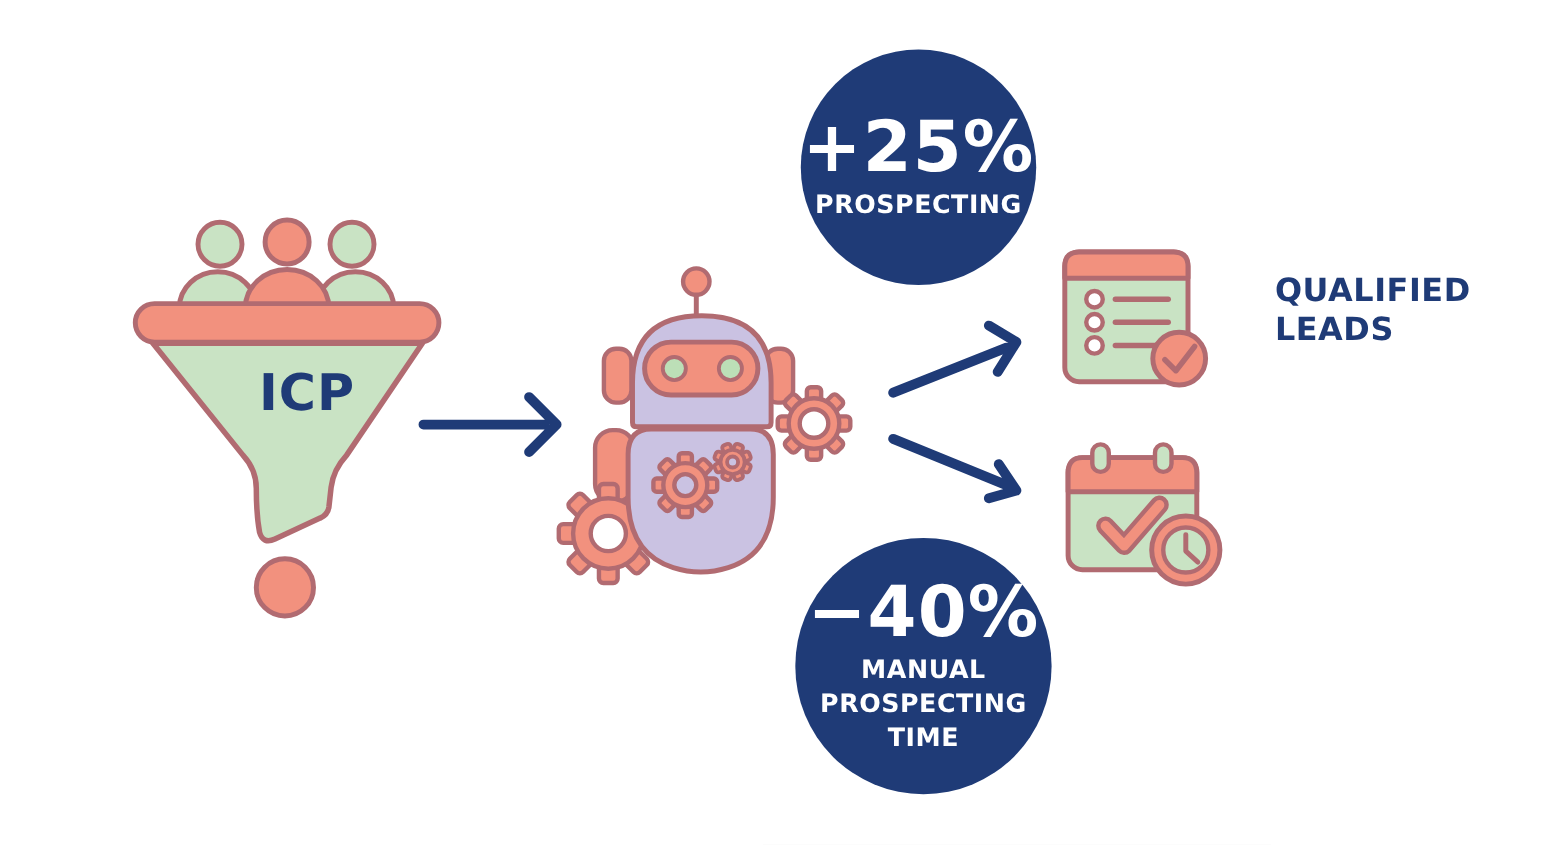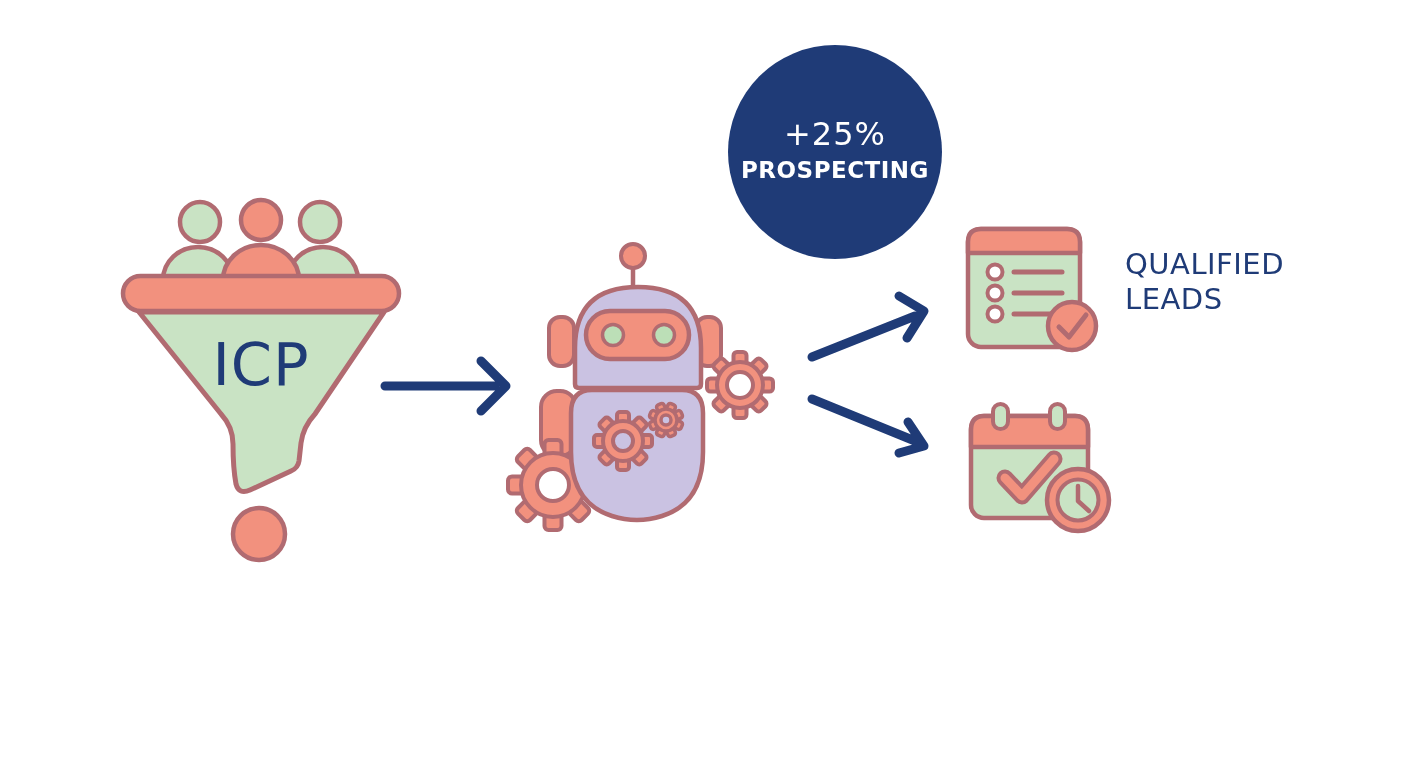--- a/index.html
+++ b/index.html
@@ -11,31 +11,31 @@
   .stage{position:relative;width:1408px;height:768px;background:var(--bg);overflow:hidden;}
   .scene{position:absolute;left:0;top:0;width:1408px;height:768px;display:block;}
 
   
   .f-salmon{fill:var(--salmon);} .f-green{fill:var(--green);} .f-lav{fill:var(--lavender);}
   .f-white{fill:var(--white);} .f-eye{fill:var(--eyegreen);} .no-f{fill:none;}
   .s-rose{stroke:var(--rose);} .s-navy{stroke:var(--navy);} .s-salmon{stroke:var(--salmon);}
   .rj{stroke-linejoin:round;stroke-linecap:round;}
 
   
-  .icp-label{position:absolute;left:199px;top:330px;width:124px;text-align:center;
-    font-size:59px;font-weight:normal;letter-spacing:1px;color:var(--navy);}
+  .icp-label{position:absolute;left:199px;top:330px;width:124px;text-align:right;
+    font-size:46px;font-weight:bold;letter-spacing:1px;color:var(--navy);}
   .badge{position:absolute;border-radius:50%;background:var(--navy);color:var(--white);
     display:flex;flex-direction:column;align-items:center;justify-content:center;text-align:center;}
   .badge-top{left:728px;top:45px;width:214px;height:214px;}
   .badge-bottom{left:723px;top:489px;width:233px;height:233px;}
-  .badge-value{font-size:32px;font-weight:normal;letter-spacing:1px;line-height:1.05;}
+  .badge-value{font-size:64px;font-weight:bold;letter-spacing:1px;line-height:1.05;}
   .badge-label{font-size:23px;font-weight:bold;letter-spacing:.5px;line-height:1.35;
     margin-top:3px;white-space:pre-line;}
-  .out-label{position:absolute;color:var(--navy);font-size:29px;font-weight:normal;
-    letter-spacing:.5px;line-height:1.22;white-space:pre-line;}
+  .out-label{position:absolute;color:var(--navy);font-size:29px;font-weight:bold;
+    letter-spacing:.5px;line-height:1.22;white-space:pre-line;margin-left:34px;}
   .out-label-leads{left:1125px;top:247px;}
   .out-label-meetings{left:1125px;top:431px;}
 </style>
 </head>
 <body>
 
 <div class="stage">
 
   <svg class="scene" viewBox="0 0 1408 768">
 
@@ -174,17 +174,23 @@
     </g>
   </svg>
 
   <div class="icp-label">ICP</div>
 
   <div class="badge badge-top">
     <div class="badge-value">+25%</div>
     <div class="badge-label">PROSPECTING</div>
   </div>
 
+  <div class="badge badge-bottom">
+    <div class="badge-value">−40%</div>
+    <div class="badge-label">MANUAL
+PROSPECTING
+TIME</div>
+  </div>
 
   <div class="out-label out-label-leads">QUALIFIED
 LEADS</div>
 
 </div>
 
 </body></html>

